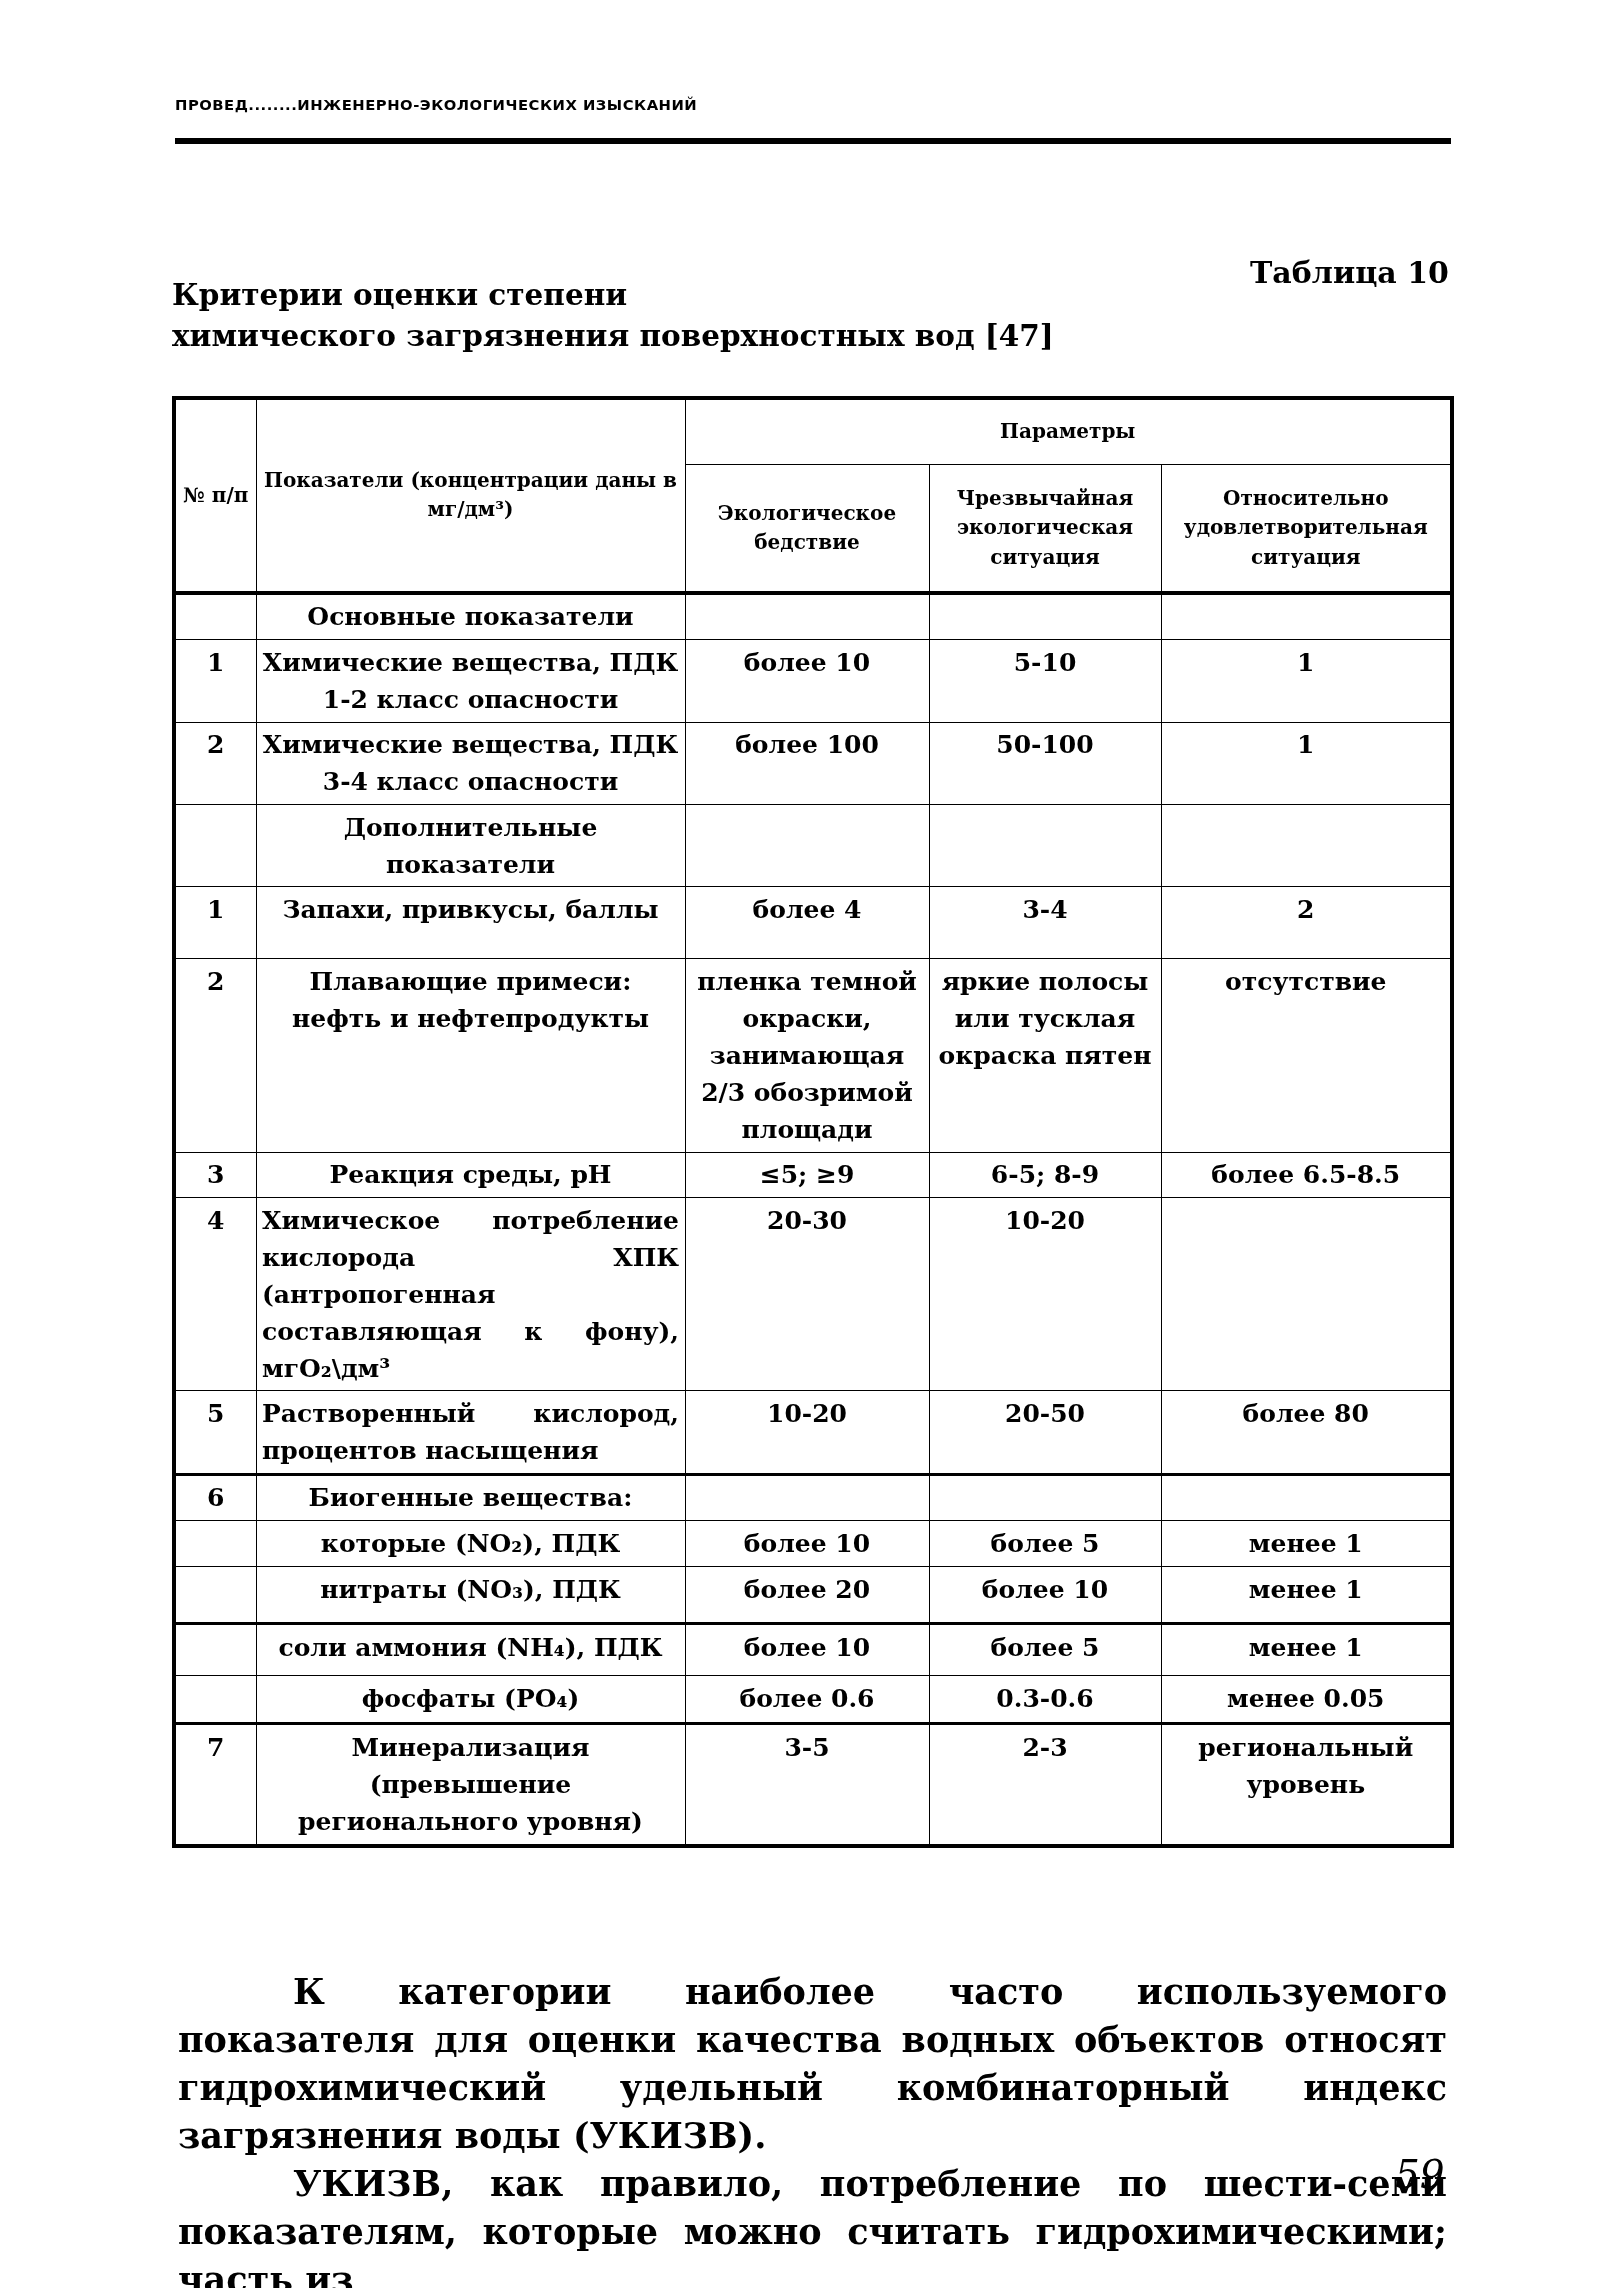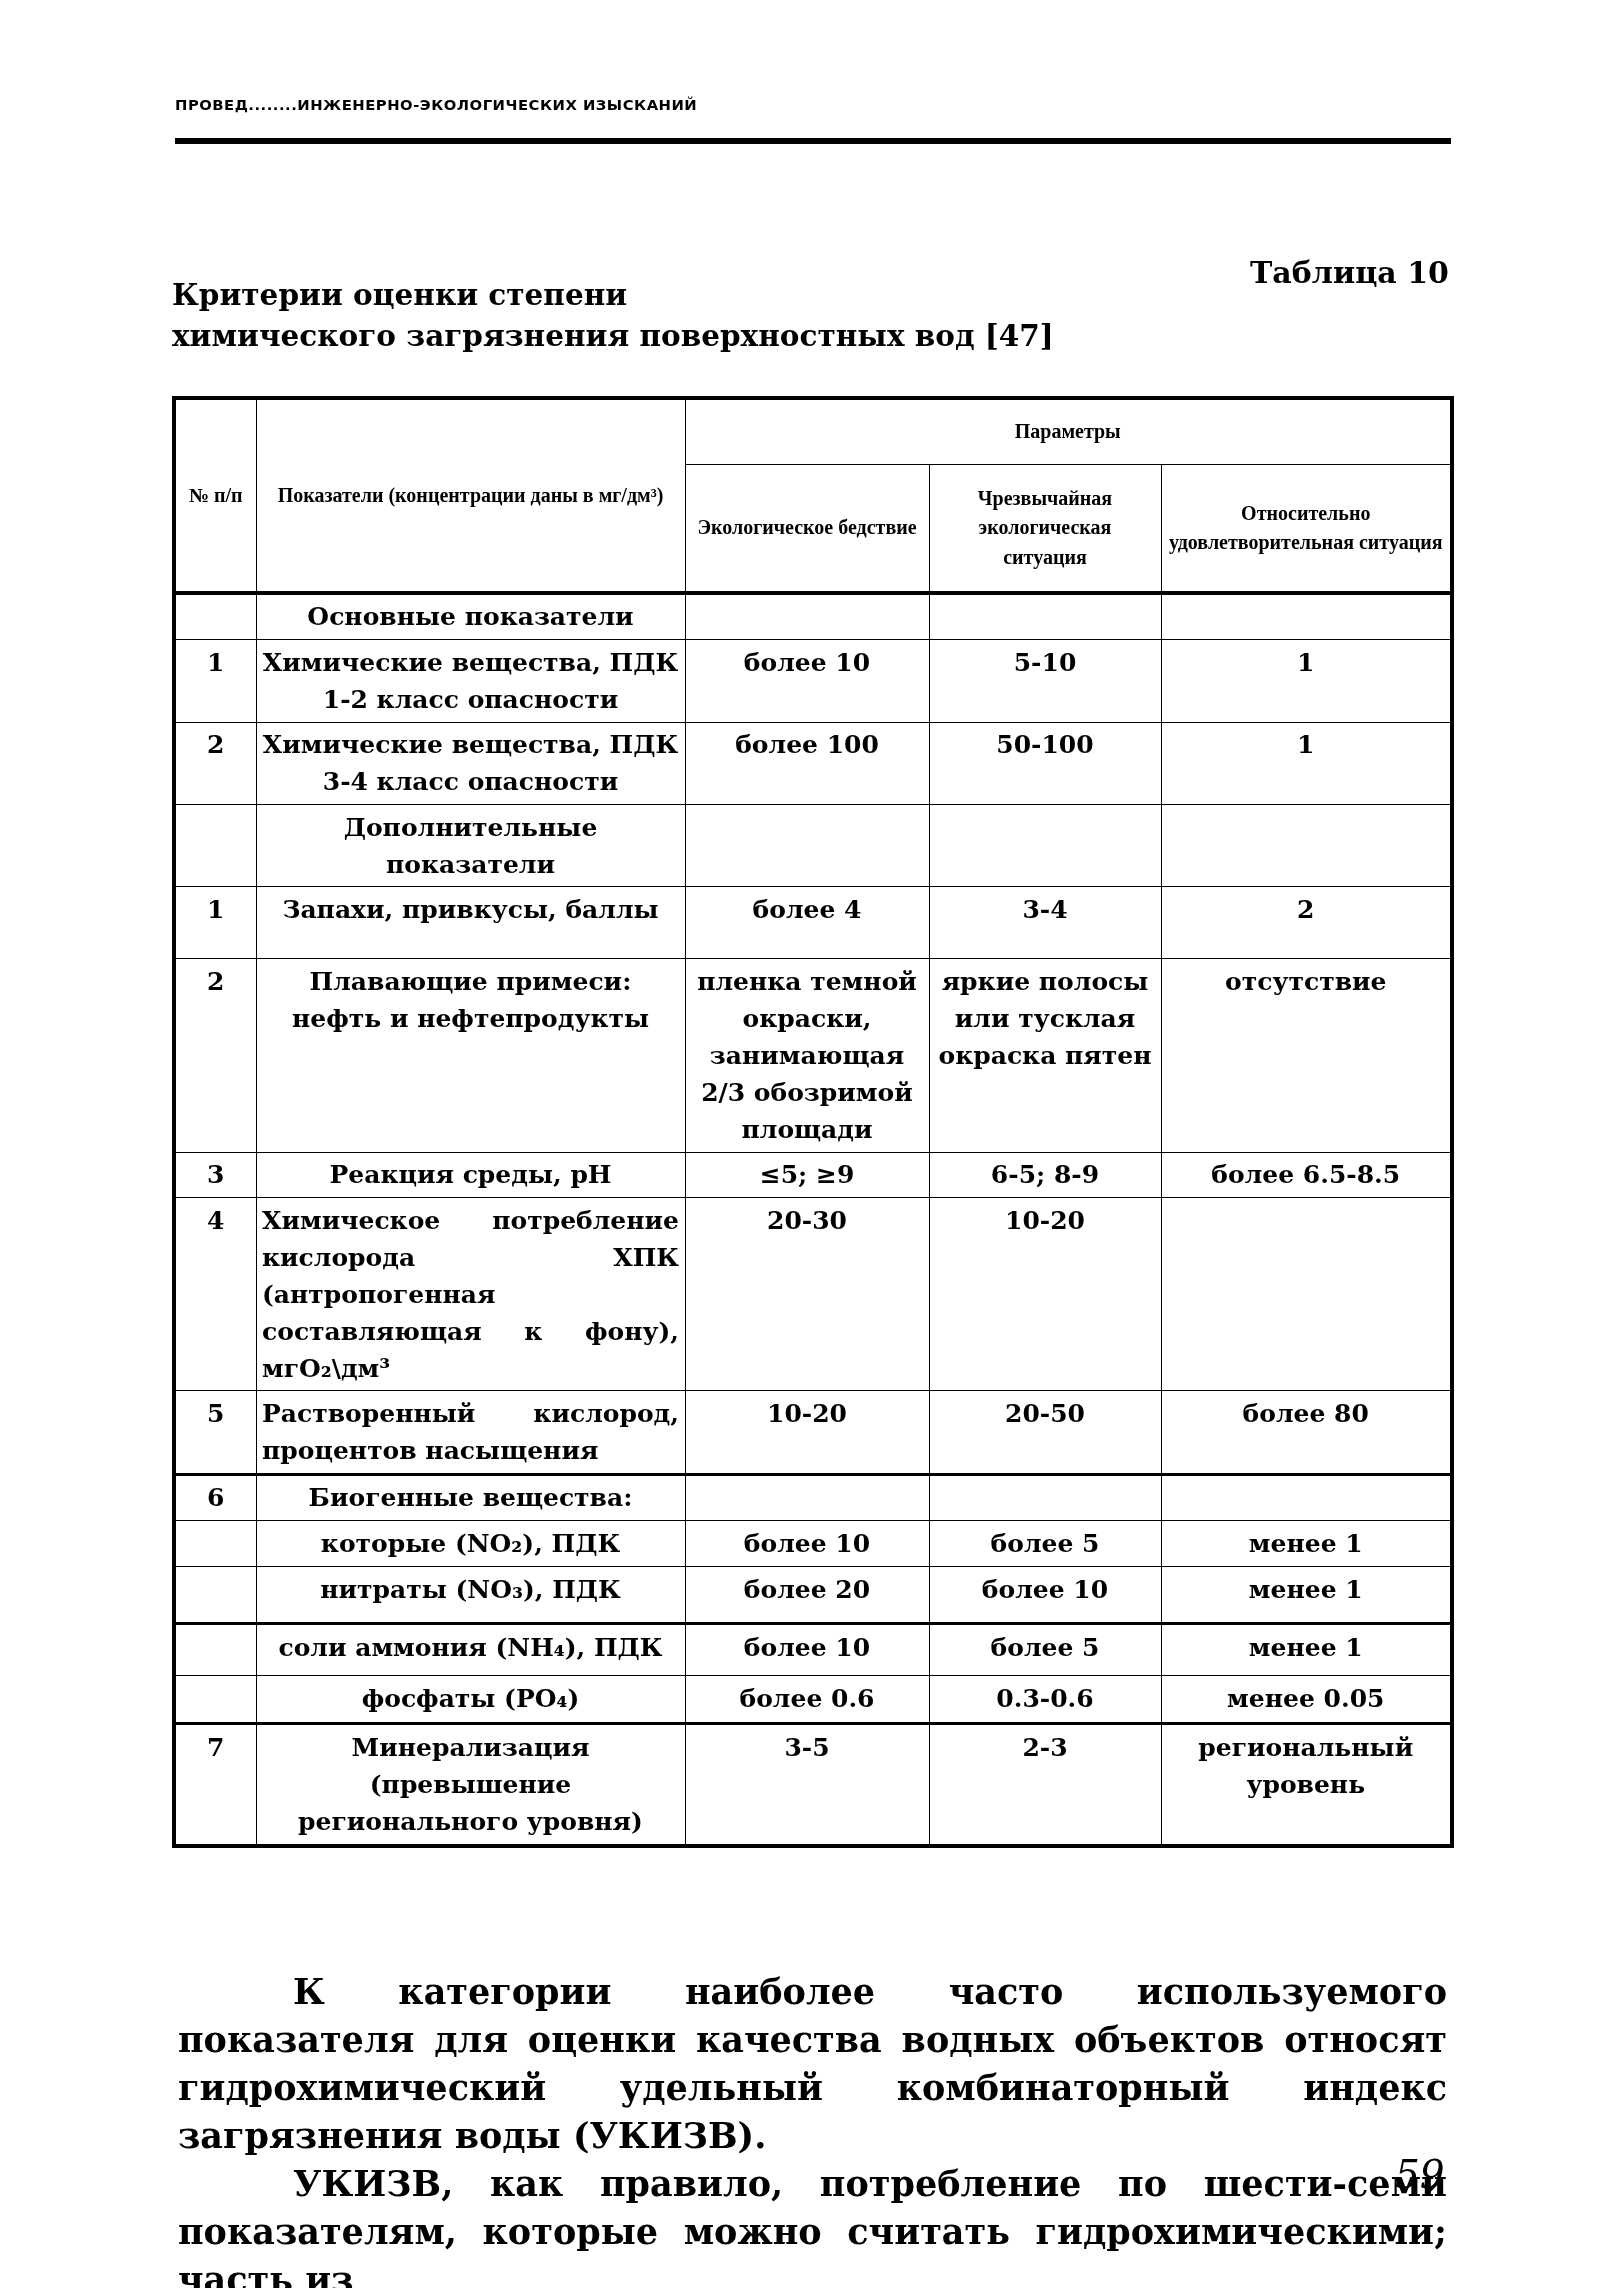--- a/index.html
+++ b/index.html
@@ -24,21 +24,21 @@
   }
   table.criteria {
     position: absolute; left: 172px; top: 396px; width: 1277px;
     border-collapse: collapse; border: 4.6px solid #000; table-layout: fixed;
   }
   table.criteria td, table.criteria th {
     border: 1.8px solid #000; padding: 3.7px 5.5px; vertical-align: top;
     font-size: 25px; line-height: 37px; font-weight: bold;
   }
   table.criteria th {
-    font-size: 20px; line-height: 29.5px; vertical-align: middle; text-align: center; font-family: Liberation Serif, serif;
+    font-size: 20px; line-height: 29.5px; vertical-align: middle; text-align: center;
   }
   thead tr.sub th { height: 118px; }
   thead tr.top th { height: 57px; }
   thead { border-bottom: 4.6px solid #000; }
   td.num { text-align: center; }
   td.val { text-align: center; }
   td.ind { text-align: center; }
   td.just { text-align: justify; text-align-last: left; }
   tr.thick-top td { border-top: 3.7px solid #000; }
   .sub { font-size: 15.7px; vertical-align: sub; line-height: 0; }

